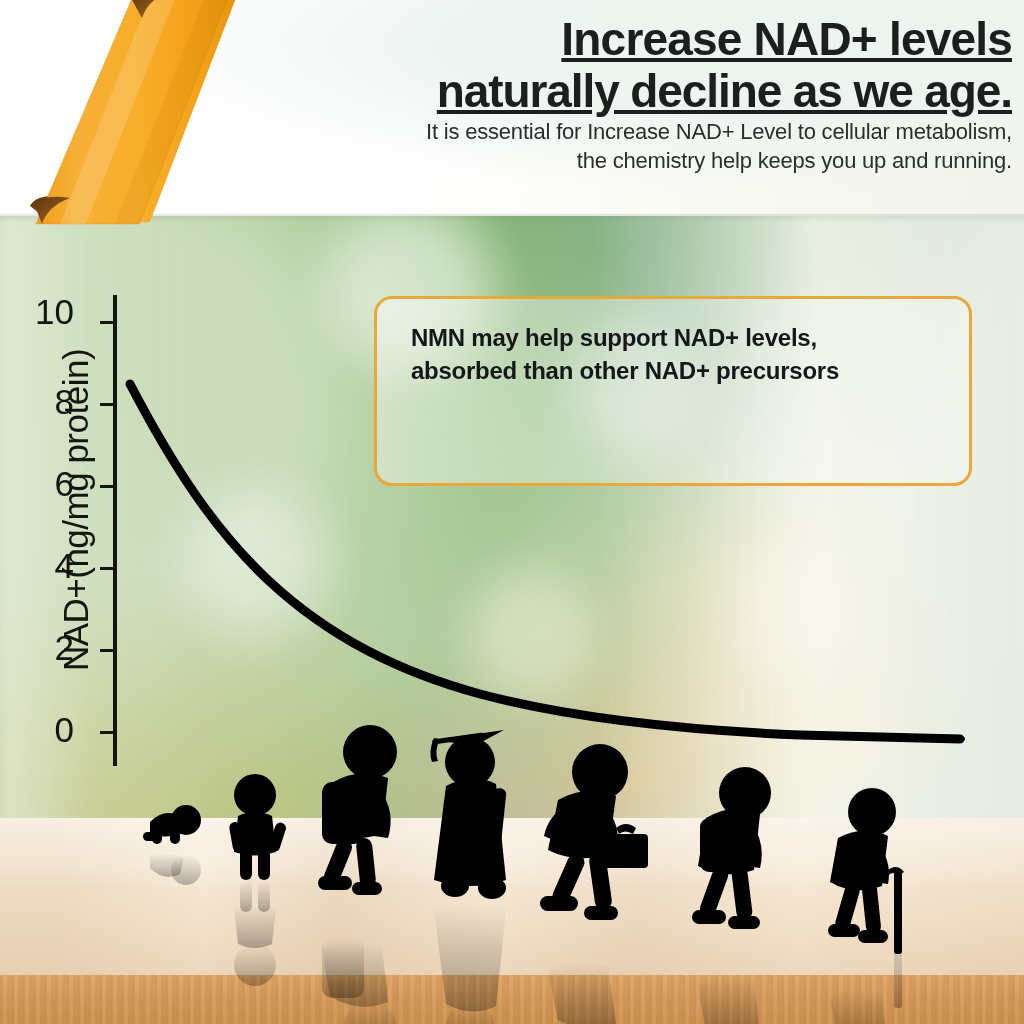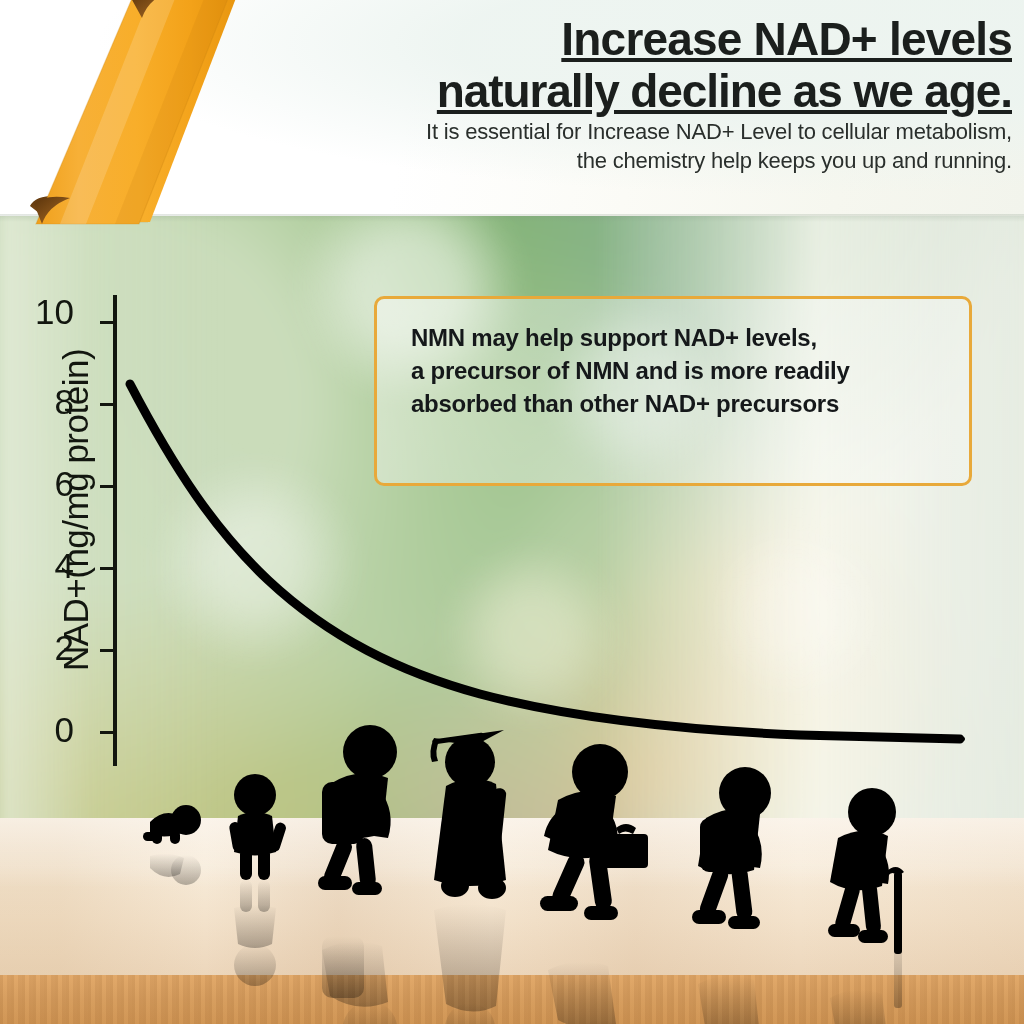--- a/index.html
+++ b/index.html
@@ -178,21 +178,21 @@
     background: #12160f;
   }
 
   
   .callout {
     position: absolute;
     left: 374px; top: 296px;
     width: 598px; height: 190px;
     box-sizing: border-box;
     border: 3px solid #e8a93a;
-    border-radius: 10px;
+    border-radius: 18px;
     background: linear-gradient(135deg, rgba(255,255,255,0.42), rgba(255,255,255,0.22));
     padding: 22px 24px 0 34px;
     z-index: 7;
   }
   .callout-line {
     font-weight: bold;
     font-size: 24px;
     line-height: 1.38;
     color: #15181a;
     letter-spacing: -0.25px;
@@ -298,21 +298,20 @@
 
     <div class="tick-label" style="left:16px;  top:628px;">2</div>
     <div class="tick-dash" style="left:100px; top:649px;"></div>
 
     <div class="tick-label" style="left:16px;  top:710px;">0</div>
     <div class="tick-dash" style="left:100px; top:731px;"></div>
   </div>
 
   <div class="callout">
     <div class="callout-line">NMN may help support NAD+ levels,</div>
-    <div class="callout-line">a precursor of NMN and is more readily</div>
     <div class="callout-line">absorbed than other NAD+ precursors</div>
   </div>
 
   <svg class="figures-layer" viewBox="0 0 1024 1024">
     <defs>
       <linearGradient id="reflG" x1="0" y1="0" x2="0" y2="1">
         <stop offset="0%" stop-color="#000000" stop-opacity="0.28"></stop>
         <stop offset="100%" stop-color="#000000" stop-opacity="0"></stop>
       </linearGradient>
     </defs>

